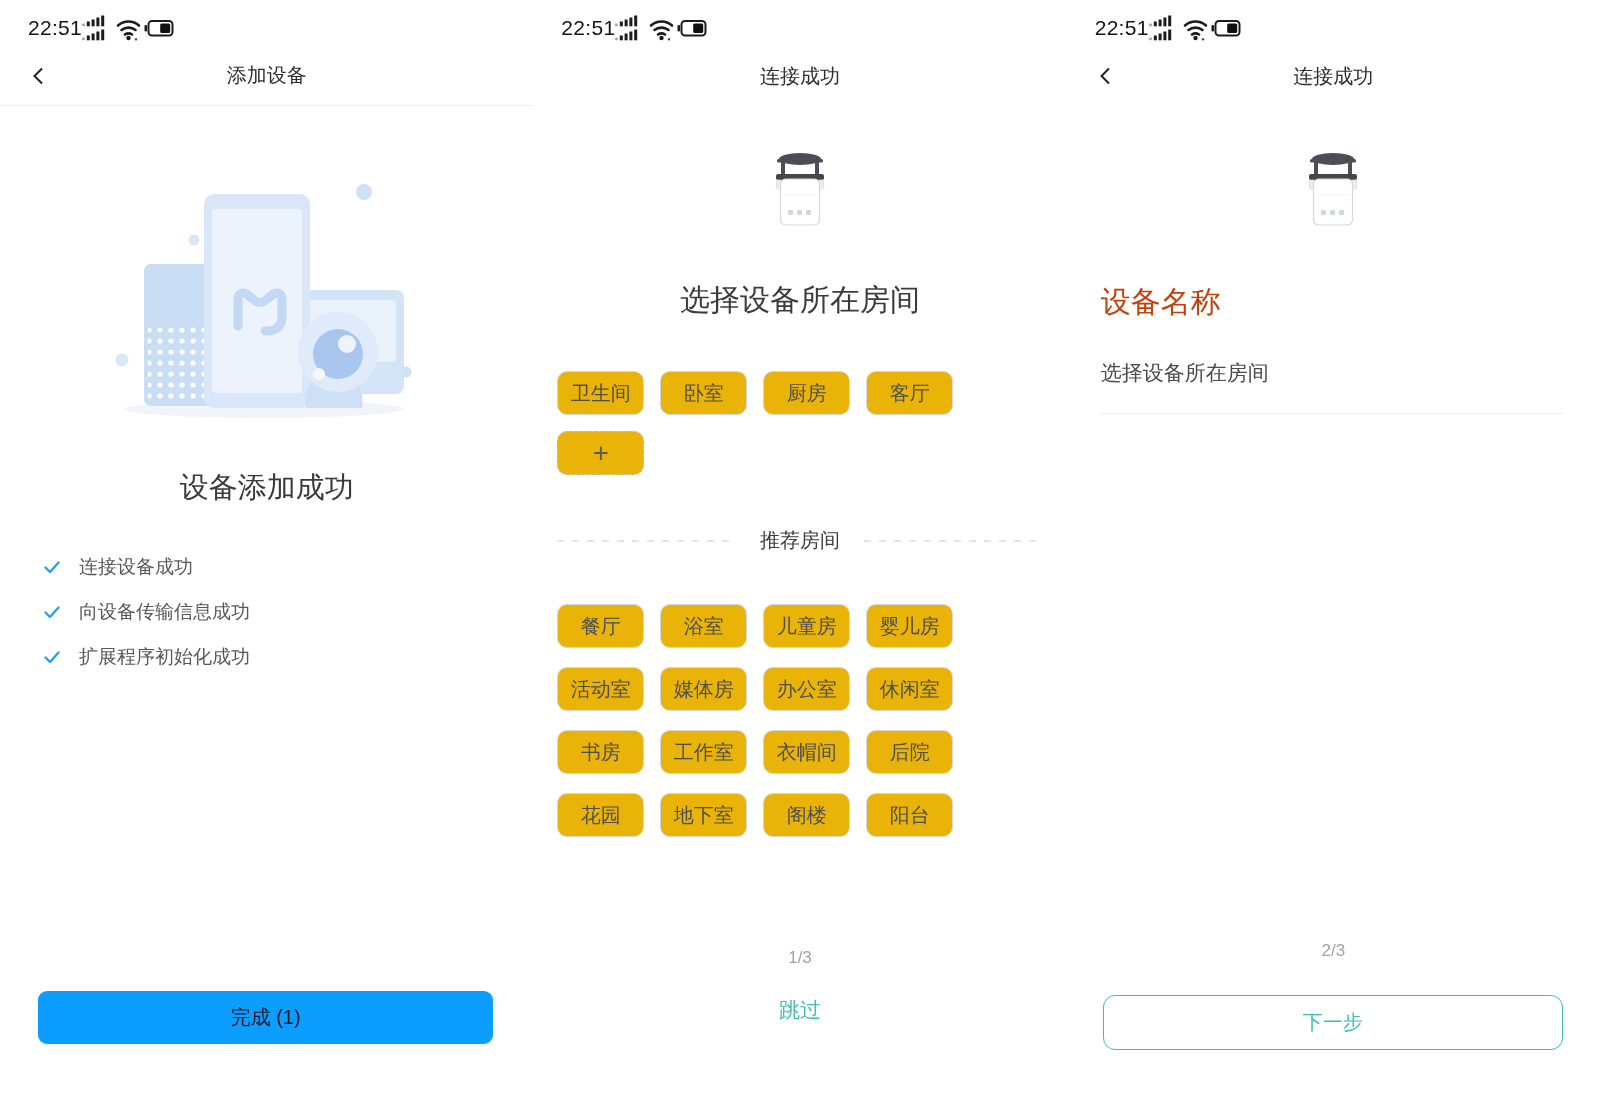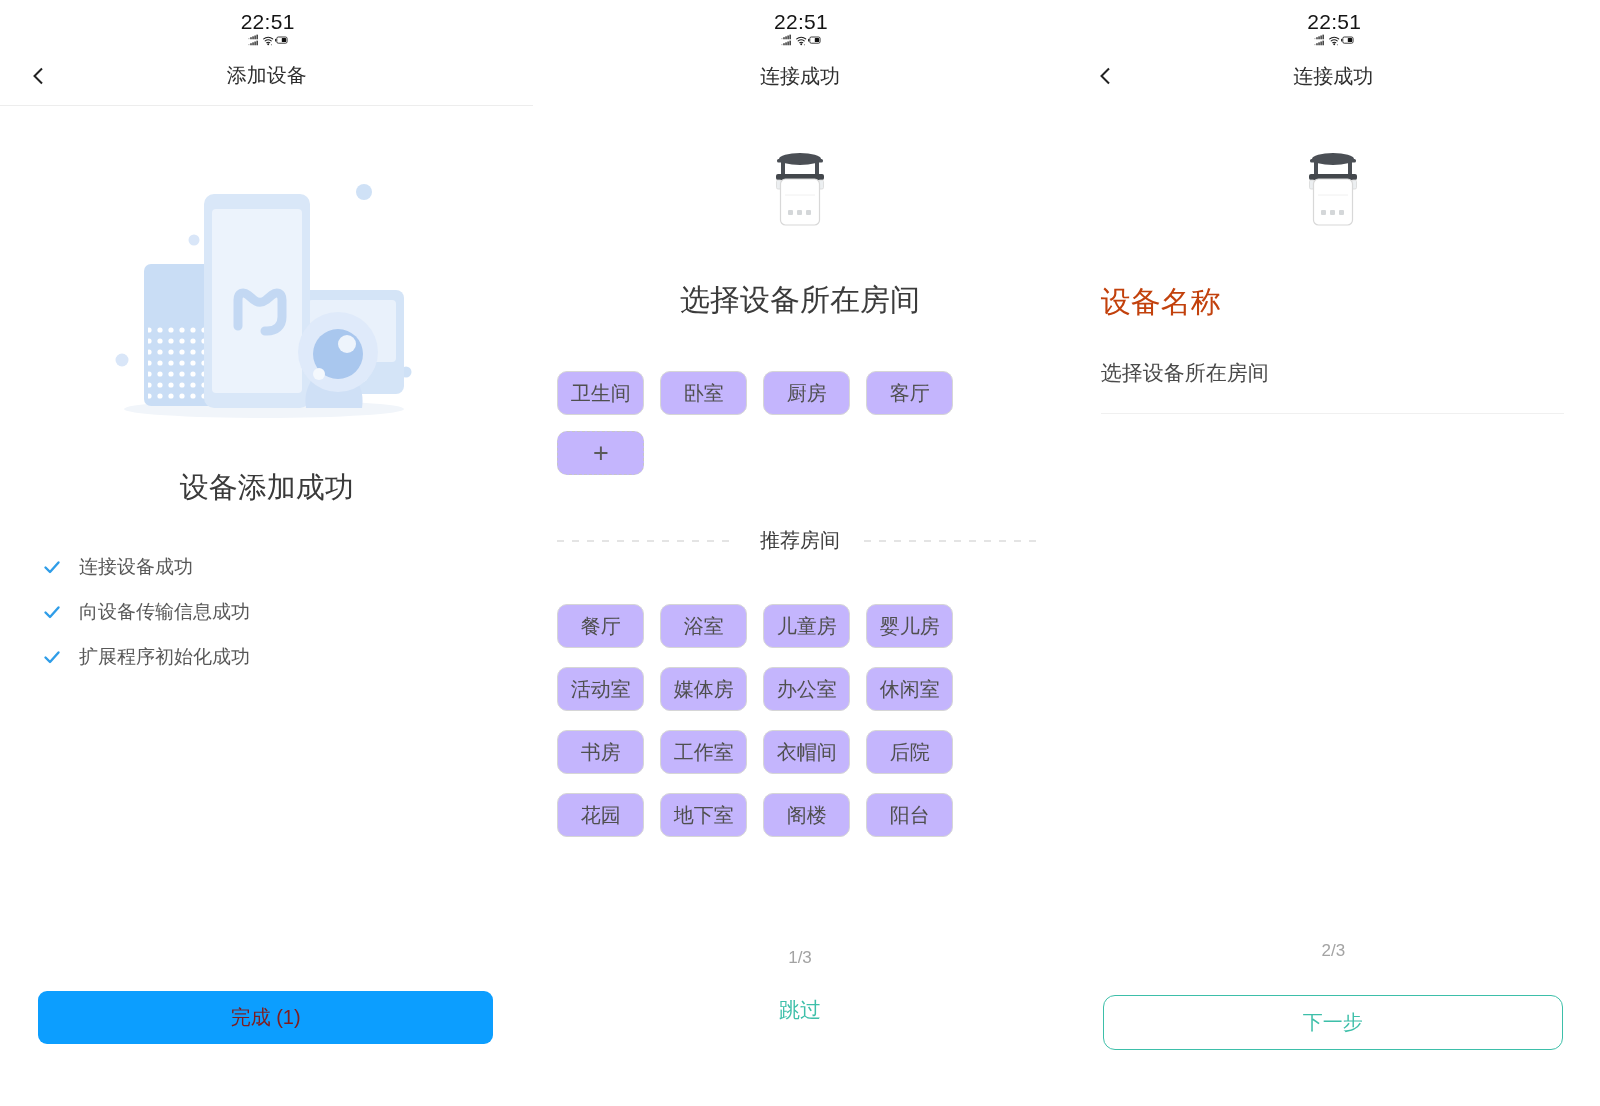--- a/index.html
+++ b/index.html
@@ -5,50 +5,50 @@
   * { margin:0; padding:0; box-sizing:border-box; }
   html,body { width:1600px; height:1106px; background:#ffffff;
     font-family:"Liberation Sans", sans-serif; }
   body { display:flex; }
 
   .screen { width:533.33px; height:1106px; display:flex; flex-direction:column;
     position:relative; background:#fff; overflow:hidden; }
 
   
   .statusbar { height:46px; flex-shrink:0; display:flex; align-items:center;
-    justify-content:flex-start; padding:10px 26px 0 28px;flex-direction:column; }
+    justify-content:flex-start; padding:10px 26px 0 28px; }
   .time { font-size:21px; color:#141414; font-weight:500; letter-spacing:.3px; }
 
   
   .header { height:60px; flex-shrink:0; position:relative; display:flex;
     align-items:center; justify-content:center; }
   .header.with-divider { border-bottom:1px solid #ededed; }
   .header-title { font-size:20px; color:#2e2e2e; }
   .back-btn { position:absolute; left:24px; top:50%; transform:translateY(-50%);
     width:30px; height:30px; display:flex; align-items:center; justify-content:center;
     cursor:pointer; }
 
   
   .illustration { margin:66px auto 0; width:310px; height:250px; flex-shrink:0; }
   .big-title { margin-top:46px; text-align:center; font-size:29px; color:#3a3a3a; }
   .checklist { margin-top:46px; }
   .check-row { display:flex; align-items:center; gap:17px; padding-left:42px;
     margin-bottom:19px; }
   .check-label { font-size:19px; color:#585858; }
   .primary-btn { margin:0 40px 62px 38px; height:53px; flex-shrink:0; border:none;
-    border-radius:9px; background:#0c9eff; color:#7f1d1d; font-size:20px;
+    border-radius:9px; background:#0c9eff; color:#0f172a; font-size:20px;
     cursor:pointer; font-family:inherit; }
 
   
   .device-icon-wrap { margin:44px auto 0; flex-shrink:0; }
   .select-title { margin-top:48px; text-align:center; font-size:30px; color:#3b3b3b; }
   .rooms-wrap { margin-top:50px; padding:0 24px; display:flex; flex-wrap:wrap;
     gap:16px; }
   .chip { width:87px; height:44px; border:1px solid #d6d6d6; border-radius:10px;
-    background:#c4b5fd; display:flex; align-items:center; justify-content:center;
+    background:#eab308; display:flex; align-items:center; justify-content:center;
     font-size:20px; color:#4f4f4f; cursor:pointer; }
   .chip.add { border:1px dashed #c6c6c6; font-size:27px; color:#5a5a5a;
     font-weight:300; }
   .divider-row { margin-top:52px; padding:0 24px; display:flex; align-items:center;
     gap:24px; }
   .dash { flex:1; height:2px;
     background-image:repeating-linear-gradient(90deg,#e4e4e4 0 7px,transparent 7px 15px); }
   .divider-label { font-size:20px; color:#3c3c3c; }
   .grid { margin-top:50px; padding:0 24px; display:flex; flex-wrap:wrap;
     gap:19px 16px; }

